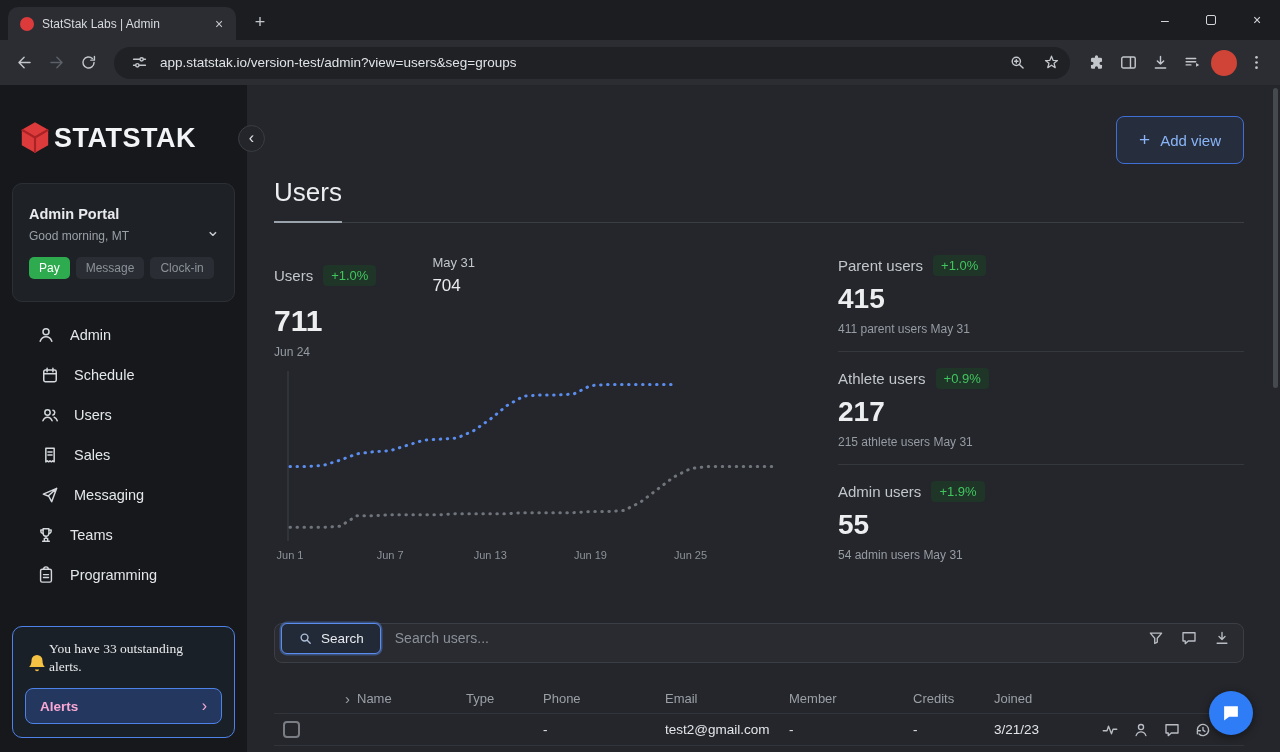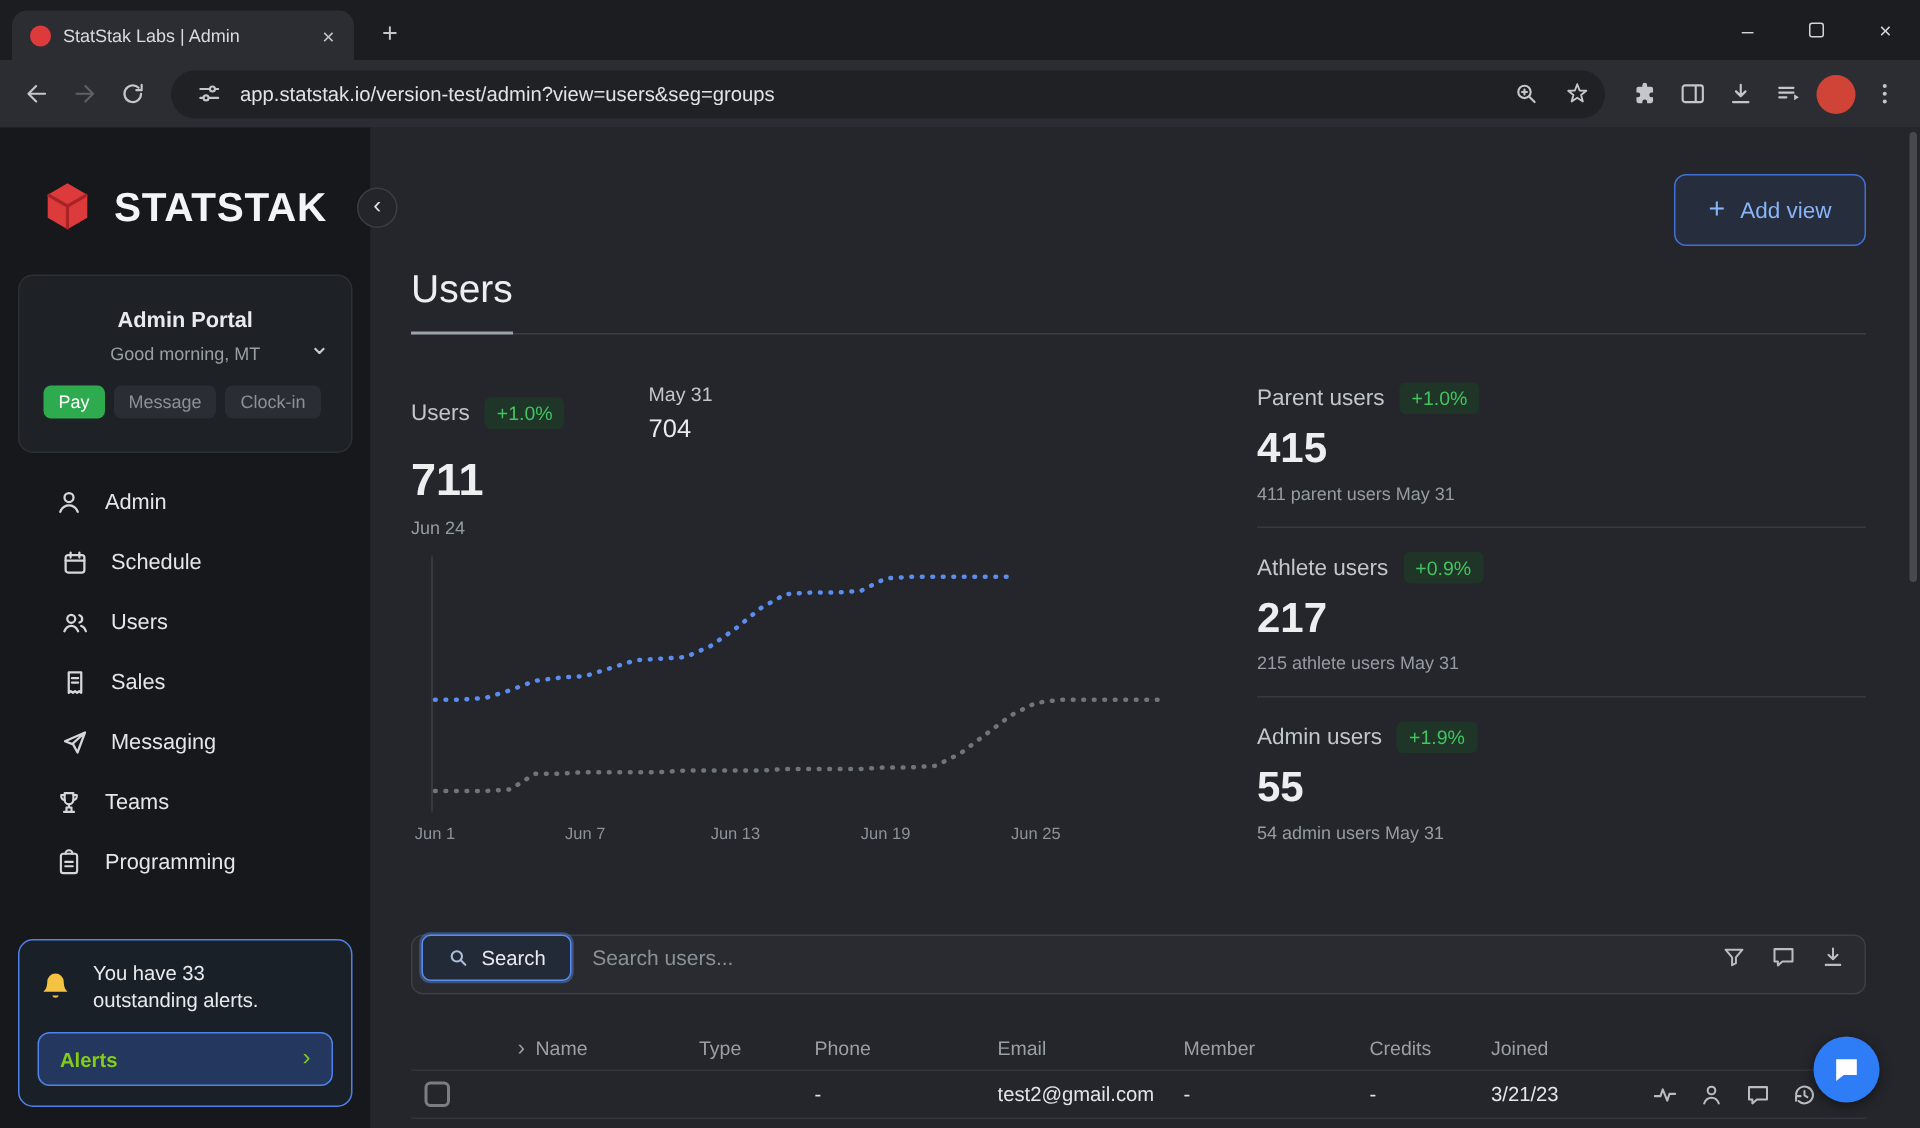--- a/index.html
+++ b/index.html
@@ -29,49 +29,49 @@
   .omnibox{flex:1;height:32px;margin:0 10px;background:#1f2125;border-radius:16px;
     display:flex;align-items:center;padding:0 6px 0 12px;gap:8px;min-width:0;}
   .obtn{width:26px;height:26px;display:flex;align-items:center;justify-content:center;color:#c3c6cb;flex:0 0 auto;}
   .url{flex:1;font-size:13.5px;color:#e0e3e7;white-space:nowrap;overflow:hidden;}
   .avatar{width:26px;height:26px;border-radius:50%;background:#cf4436;flex:0 0 auto;margin:0 3px;}
 
   
   .app{display:flex;height:667px;}
 
   .sidebar{width:247px;background:#16181c;position:relative;flex:0 0 auto;}
-  .logo-row{display:flex;align-items:center;gap:12px;padding:34px 0 0 26px;}
+  .logo-row{display:flex;align-items:center;gap:0;padding:34px 0 0 16px;}
   .logo-mark{width:38px;height:38px;display:block;}
   .logo-text{font-size:27px;font-weight:800;letter-spacing:.5px;color:#f2f4f6;}
   .collapse-btn{position:absolute;left:238px;top:40px;width:27px;height:27px;border-radius:50%;
     background:#23252a;border:1px solid #3a3d42;color:#dfe2e6;font-size:16px;z-index:5;
     display:flex;align-items:center;justify-content:center;padding-bottom:2px;}
 
   .portal-card{margin:26px 12px 0 12px;background:#1e2126;border:1px solid #2c3036;border-radius:10px;
-    padding:22px 16px;position:relative;text-align:center;}
+    padding:22px 16px;position:relative;}
   .portal-title{font-size:14.5px;font-weight:700;color:#e8eaed;}
   .portal-greeting{font-size:12px;color:#98a0a6;margin-top:7px;}
   .portal-chevron{position:absolute;right:14px;top:36px;color:#c6c9ce;font-size:17px;}
   .portal-badges{display:flex;gap:6px;margin-top:14px;}
   .pbadge{font-size:12px;padding:4px 10px;border-radius:5px;background:#2a2e34;color:#8b9198;}
   .pbadge.pay{background:#2eab4f;color:#ffffff;}
 
   .nav{margin-top:13px;}
   .nav-item{height:40px;display:flex;align-items:center;gap:14px;padding-left:36px;color:#e4e7ea;font-size:14.5px;}
   .nav-item.sub{padding-left:40px;}
   .nicon{color:#d4d7db;display:flex;}
   .nicon svg{width:20px;height:20px;display:block;}
 
   .alerts-card{position:absolute;left:12px;right:12px;bottom:14px;background:#1a2027;
     border:1.5px solid #4f82e8;border-radius:10px;padding:13px 12px;}
-  .alerts-row{display:flex;gap:13px;align-items:center;}
+  .alerts-row{display:flex;gap:0;align-items:flex-end;font-family:Liberation Serif, serif;}
   .bell{width:24px;height:24px;flex:0 0 auto;}
   .alerts-text{font-size:13.5px;color:#e8eaed;line-height:1.35;max-width:140px;}
   .alerts-btn{margin-top:12px;height:36px;background:#24375e;border:1.5px solid #4f82e8;border-radius:8px;
-    display:flex;align-items:center;justify-content:space-between;padding:0 14px;color:#84cc16;
+    display:flex;align-items:center;justify-content:space-between;padding:0 14px;color:#f9a8d4;
     font-size:13.5px;font-weight:700;}
   .alerts-btn .arrow{font-size:16px;font-weight:400;}
 
   .content{flex:1;position:relative;background:#24262b;padding:0 36px 0 27px;overflow:hidden;}
   .add-user{position:absolute;top:31px;right:36px;height:48px;padding:0 22px;border-radius:8px;
     border:1px solid #3f6ed4;background:rgba(63,110,212,.10);color:#8ab4f8;font-size:15px;
     display:flex;align-items:center;gap:10px;}
   .add-user .plus{font-size:19px;}
   .page-head{margin-top:92px;border-bottom:1px solid #3b3e43;display:flex;}
   .page-title{font-size:26px;color:#eceef0;font-weight:500;padding-bottom:13px;

